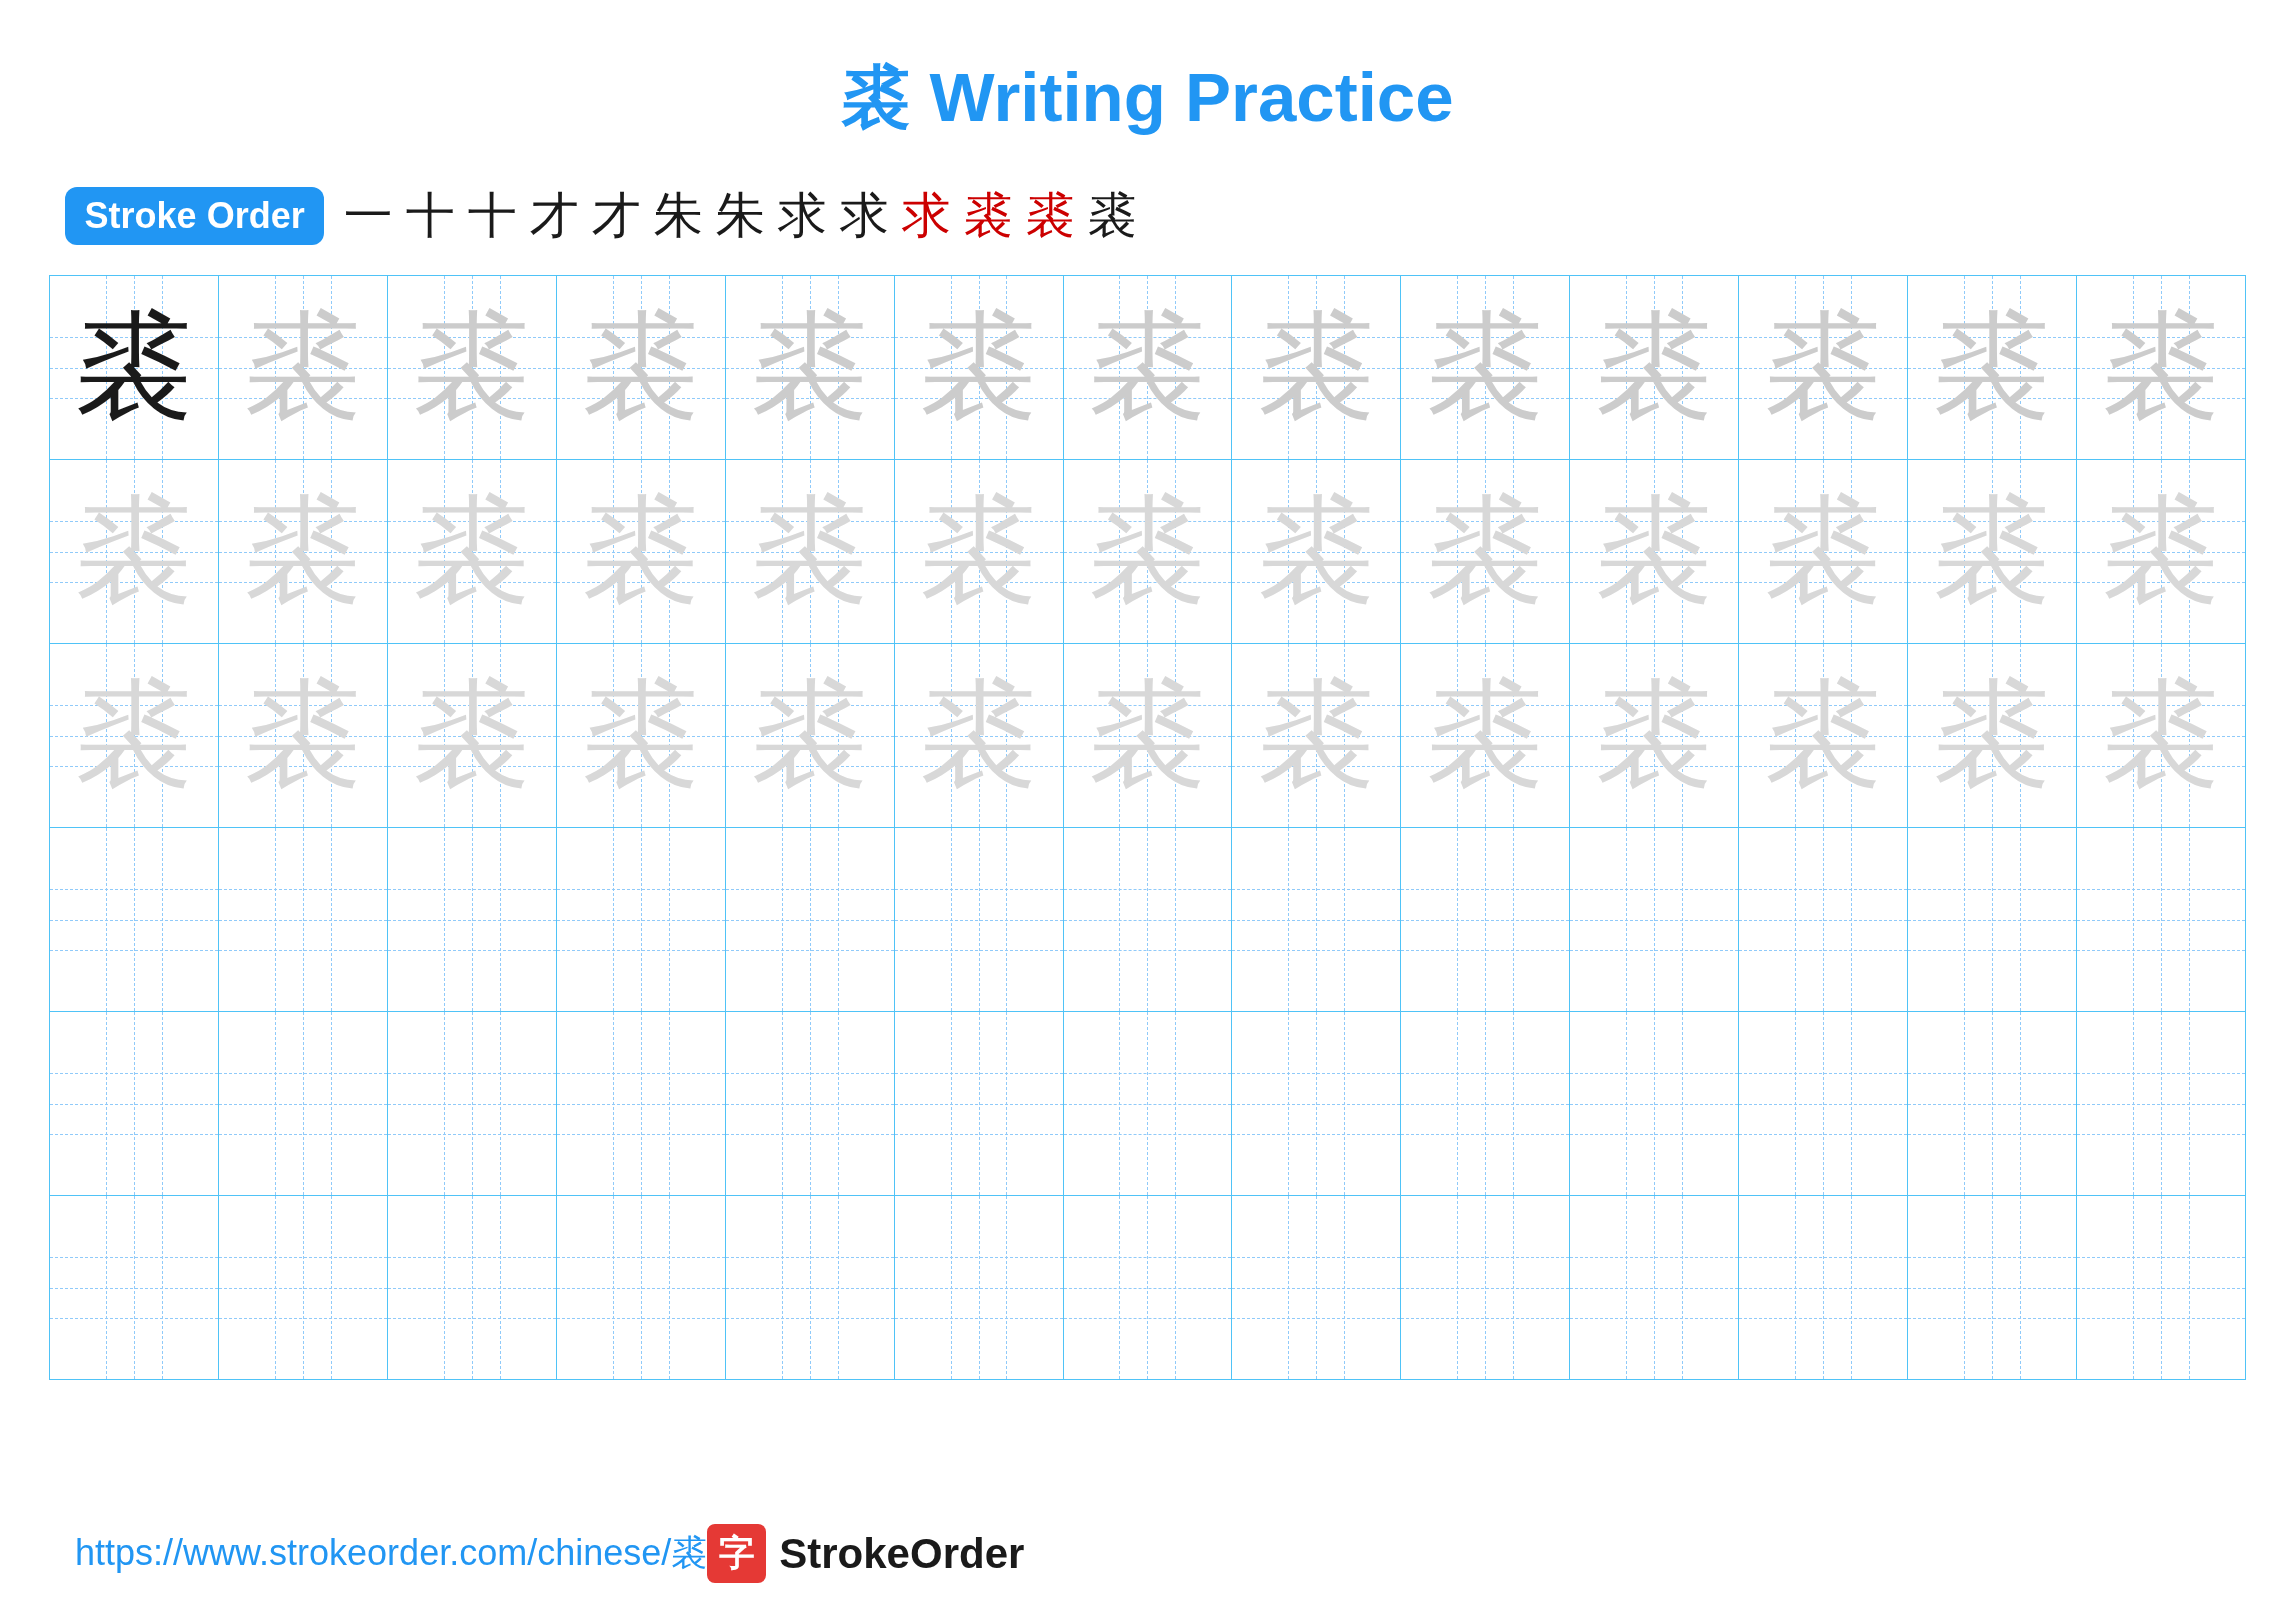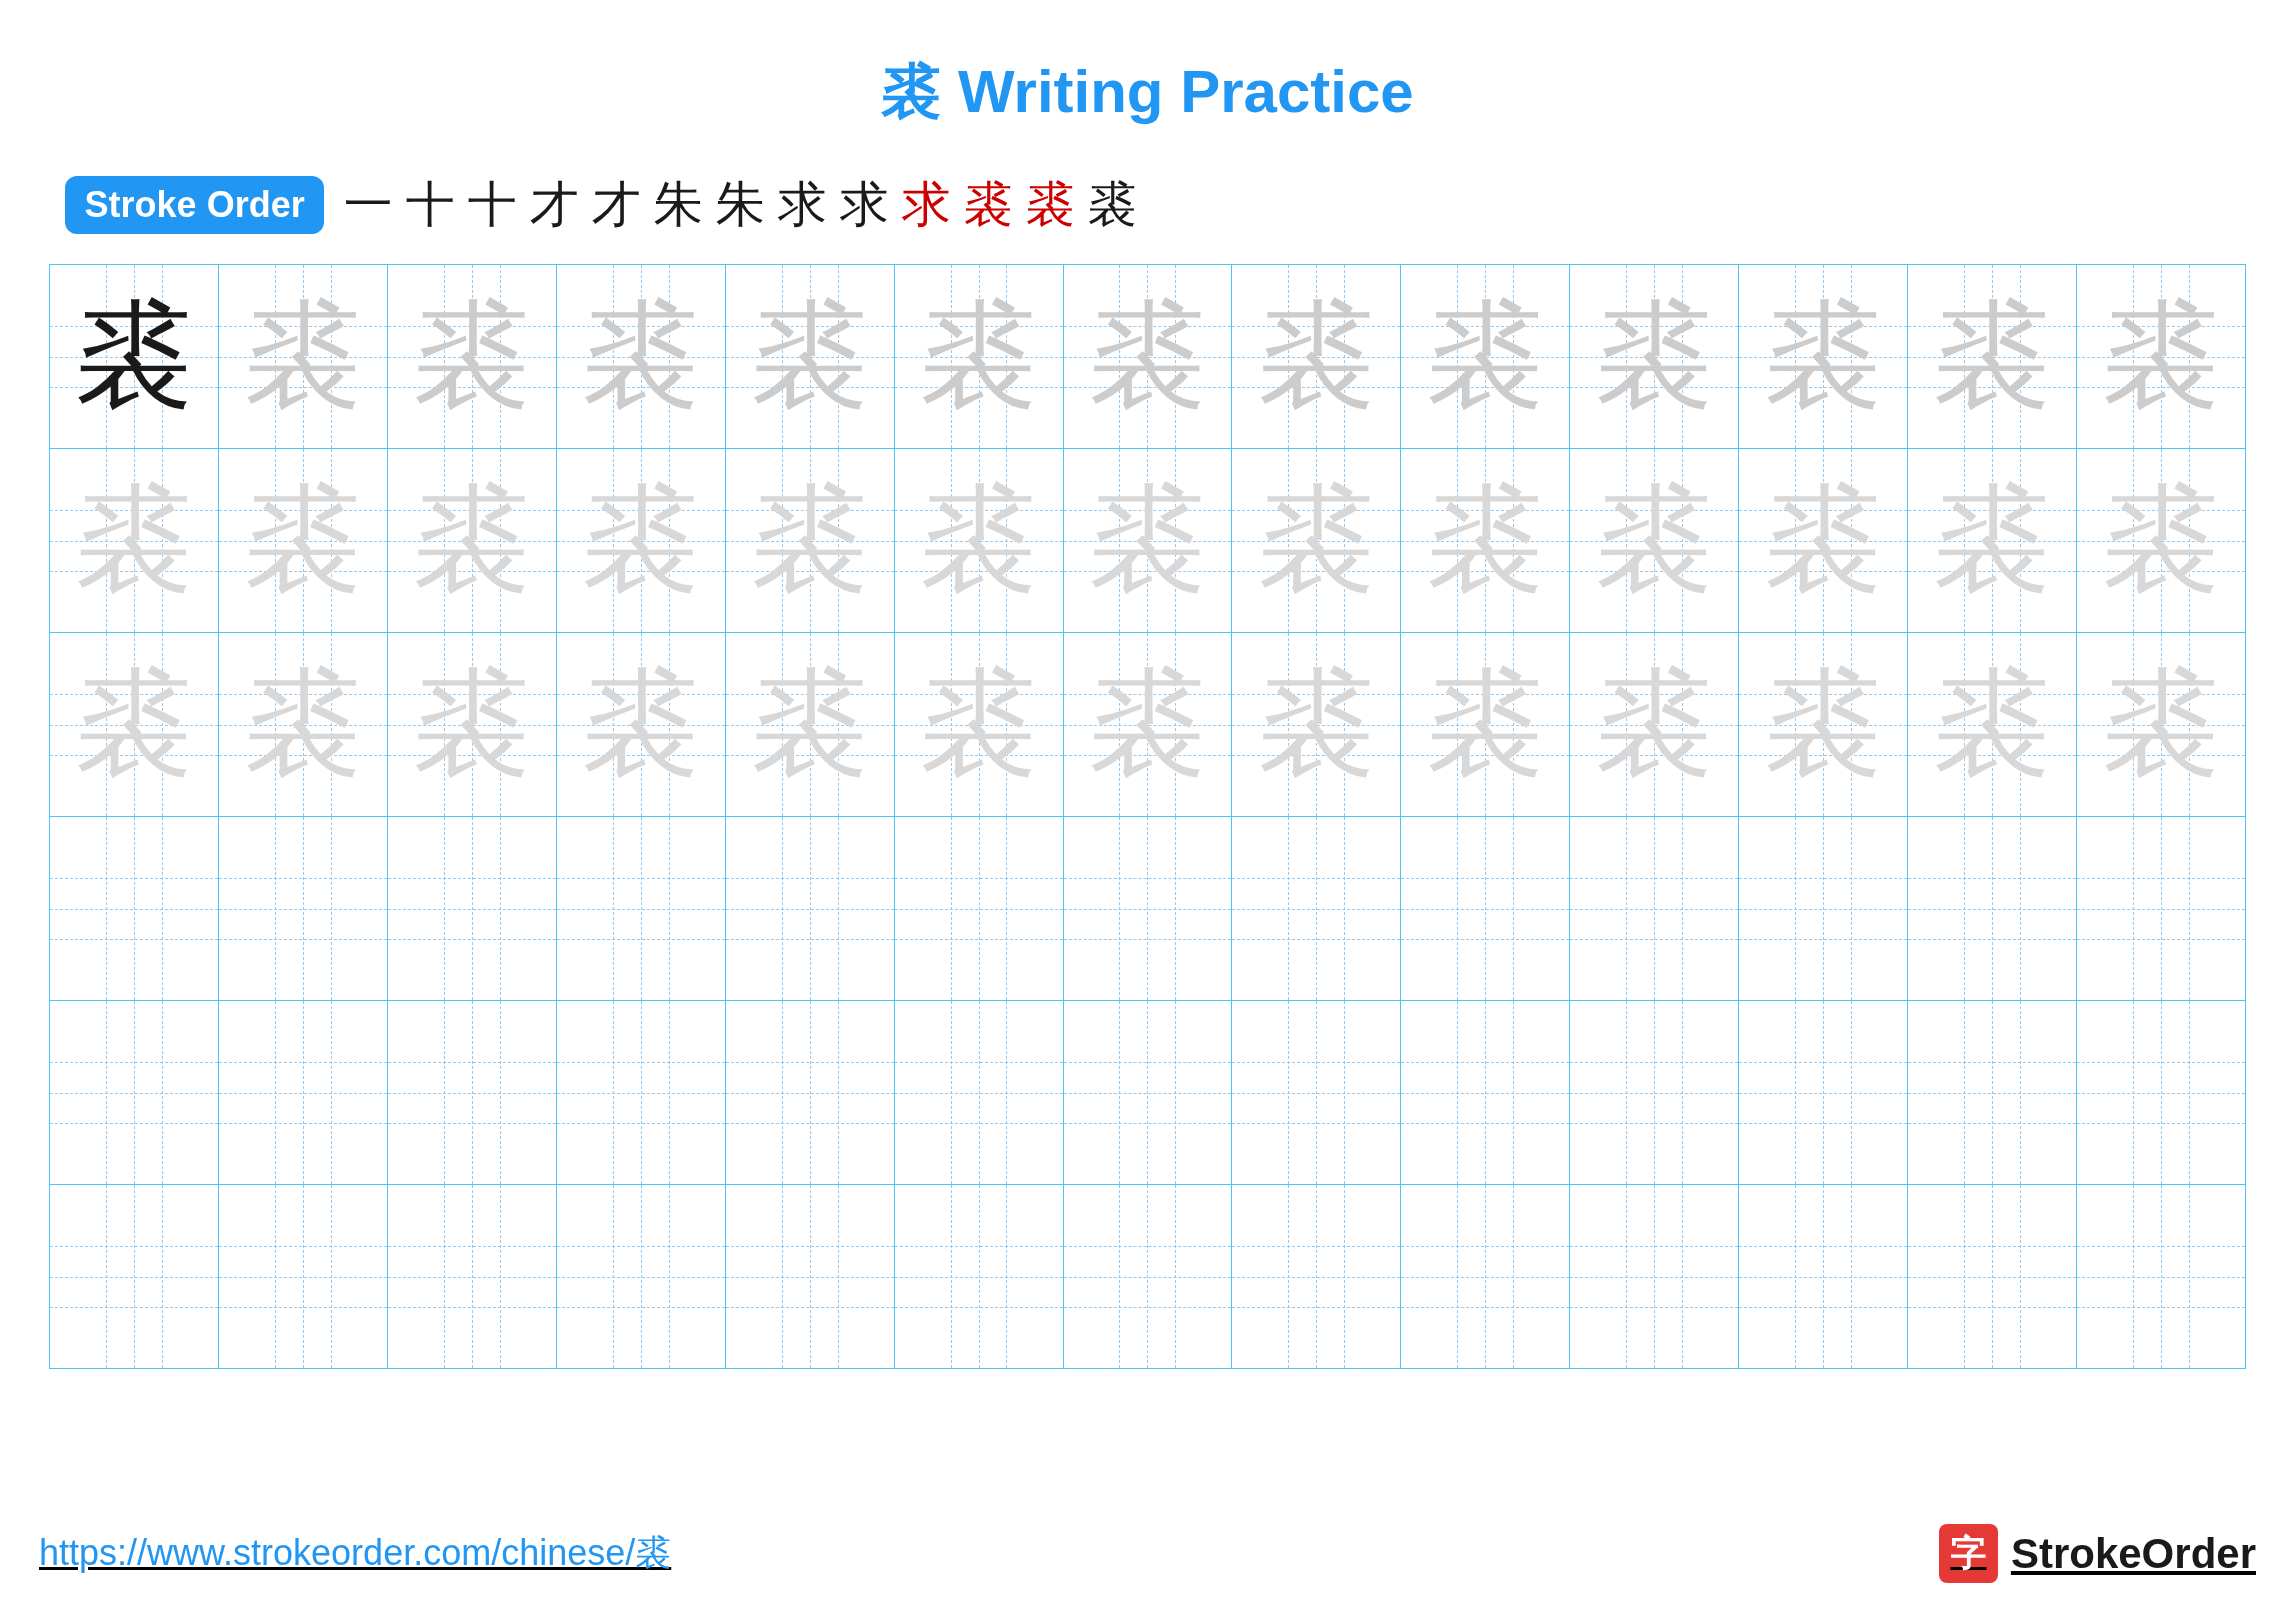--- a/index.html
+++ b/index.html
@@ -13,21 +13,21 @@
       overflow: hidden;
     }
 
     
     .title-area {
       text-align: center;
       padding-top: 52px;
       margin-bottom: 39px;
     }
     .title-text {
-      font-size: 60px;
+      font-size: 69px;
       font-weight: bold;
       color: #2196F3;
     }
 
     
     .stroke-order-row {
       display: flex;
       align-items: center;
       padding: 0 65px;
       margin-bottom: 26px;
@@ -155,25 +155,24 @@
     }
     .cell-char.lighter {
       color: #d8d8d8;
     }
 
     
     .bottom-row {
       position: absolute;
       bottom: 39px;
       left: 0; right: 0;
-      padding: 0 39px;
+      padding: 0 75px;
       display: flex;
       align-items: center;
-      justify-content: space-between;
-      text-decoration: underline;
+      justify-content: flex-start;
     }
     .website-url {
       font-size: 36px;
       color: #2196F3;
     }
     .brand-logo {
       display: flex;
       align-items: center;
       gap: 13px;
     }

